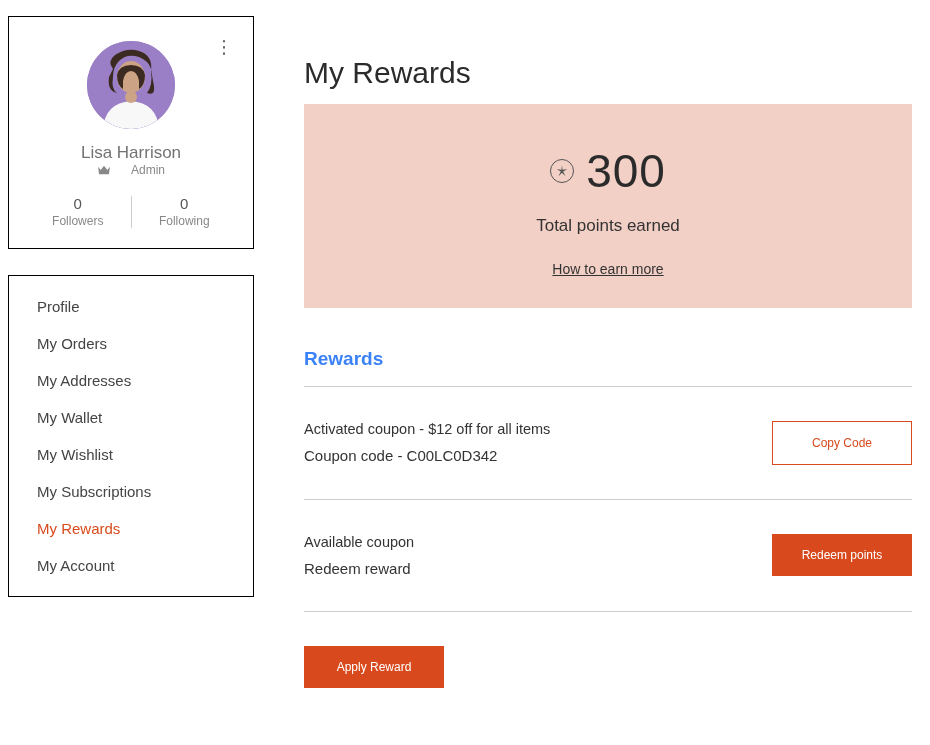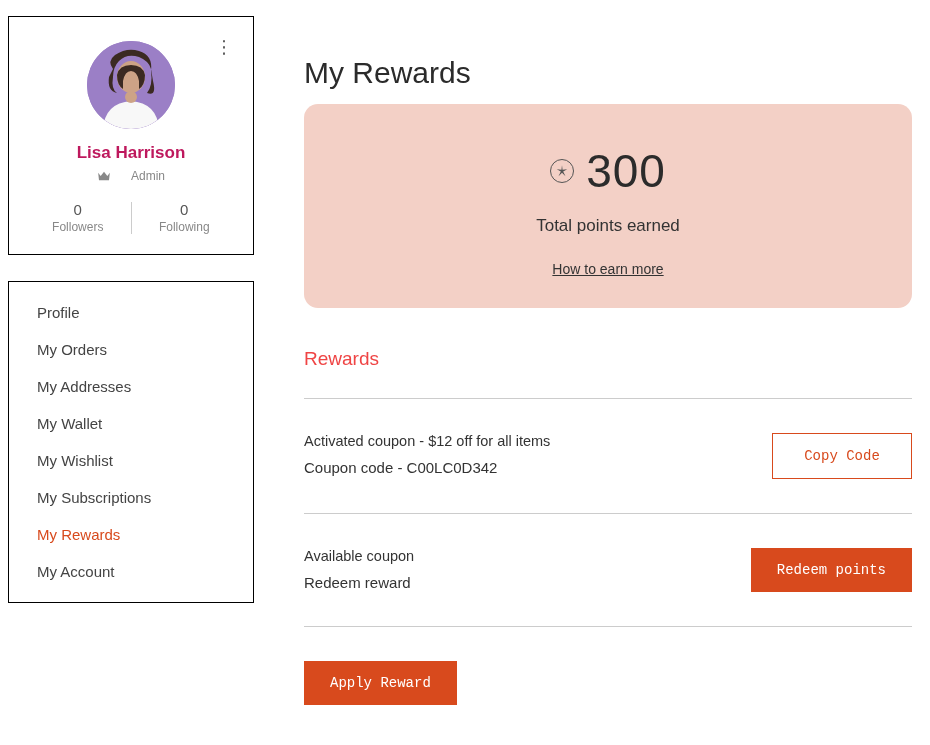--- a/index.html
+++ b/index.html
@@ -45,23 +45,22 @@
       height: 88px;
       border-radius: 50%;
       margin: 0 auto 14px;
       background: #9b7fc6;
       overflow: hidden;
       position: relative;
     }
     .avatar svg { width: 100%; height: 100%; display:block; }
     .profile-name {
       font-size: 17px;
-      color: #be185d;
-      font-weight: 700;
-      margin-bottom: 6px;
+      color: #737373;
+      font-weight: 400;
     }
     .profile-role {
       font-size: 12px;
       color: #888;
       display: flex;
       align-items: center;
       justify-content: center;
       gap: 20px;
       margin-bottom: 18px;
     }
@@ -121,21 +120,20 @@
     .page-subtitle {
       font-size: 14px;
       color: #555;
       margin-bottom: 34px;
       font-weight: 300;
     }
     .points-banner {
       background: #f3d0c6;
       padding: 40px 20px 30px;
       text-align: center;
-      border-radius: 14px;
     }
     .points-row {
       display: flex;
       justify-content: center;
       align-items: center;
       gap: 12px;
       margin-bottom: 18px;
     }
     .star-icon-wrap {
       width: 24px; height: 24px;
@@ -157,24 +155,24 @@
       font-weight: 300;
     }
     .points-link {
       font-size: 14px;
       color: #333;
       text-decoration: underline;
       cursor: pointer;
     }
     .rewards-heading {
       font-size: 19px;
-      font-weight: 400;
-      color: #ef4444;
+      font-weight: 700;
+      color: #3b82f6;
       margin-top: 40px;
-      margin-bottom: 28px;
+      margin-bottom: 16px;
     }
     .reward-row {
       display: flex;
       justify-content: space-between;
       align-items: flex-start;
       padding: 34px 0;
       border-top: 1px solid #ccc;
     }
     .reward-text {
       flex: 1;
@@ -186,26 +184,26 @@
       font-weight: 300;
     }
     .reward-sub {
       font-size: 15px;
       color: #333;
       font-weight: 300;
     }
     .btn {
       min-width: 140px;
       padding: 14px 26px;
-      font-size: 14px;
+      font-size: 12px;
       text-align: center;
       cursor: pointer;
       font-weight: 300;
       border: none;
-      font-family: Liberation Mono, monospace;
+      font-family: Liberation Sans, sans-serif;
     }
     .btn-outline {
       background: #fff;
       color: #d84a1d;
       border: 1px solid #d84a1d;
     }
     .btn-solid {
       background: #d84a1d;
       color: #fff;
     }

